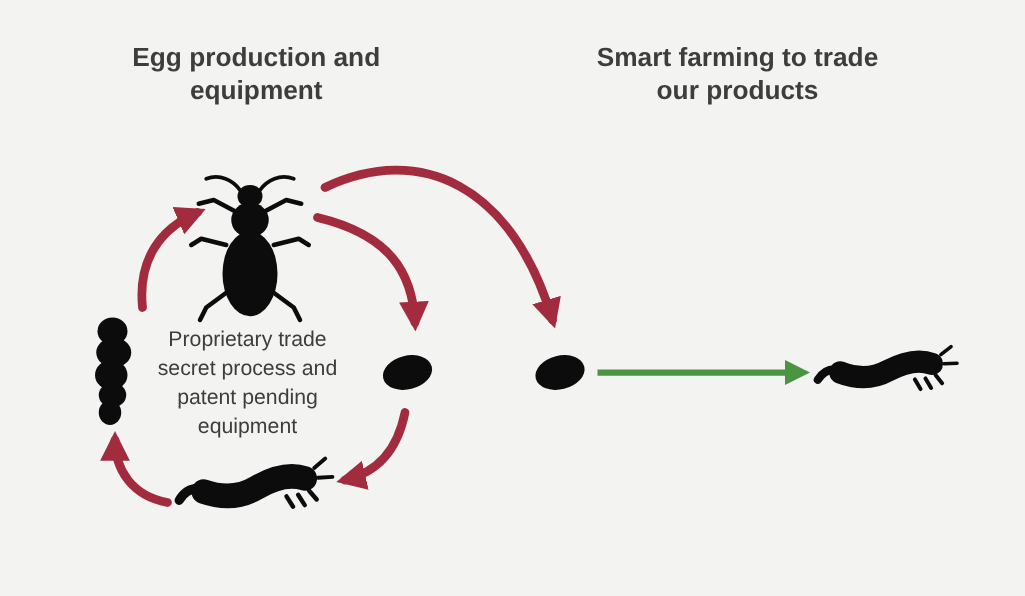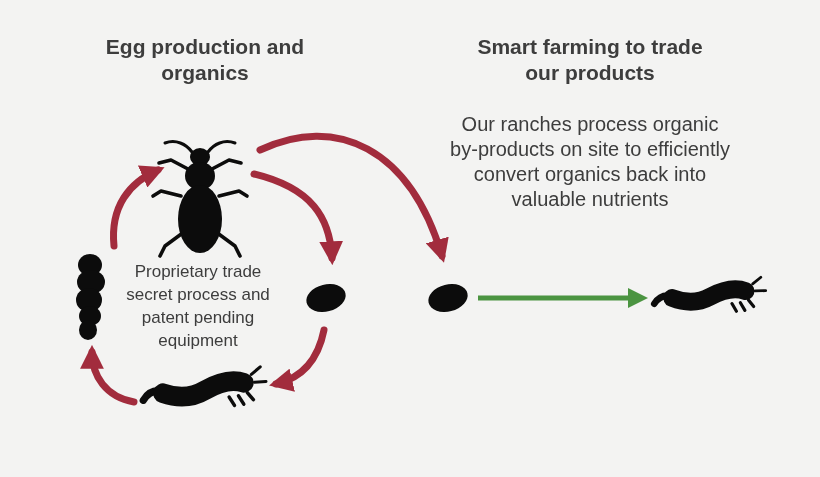--- a/index.html
+++ b/index.html
@@ -38,29 +38,25 @@
   .arrow-green { stroke:var(--arrow-green); fill:none; }
   .head-red    { fill:var(--arrow-red); }
   .head-green  { fill:var(--arrow-green); }
 </style>
 </head>
 <body>
 
 <div class="canvas">
 
   <div class="title" style="left:60px; top:34px; width:290px;">Egg production and
-organics</div>
+equipment</div>
 
   <div class="title" style="left:430px; top:34px; width:320px;">Smart farming to trade
 our products</div>
 
-  <div class="body-text" style="left:408px; top:112px; width:364px;">Our ranches process organic
-by-products on site to efficiently
-convert organics back into
-valuable nutrients</div>
 
   <div class="note" style="left:92px; top:261px; width:212px;text-align:center;">Proprietary trade
 secret process and
 patent pending
 equipment</div>
 
   <svg class="arrows" width="820" height="477" viewBox="0 0 820 477">
     <defs>
       <marker id="ah-red" viewBox="0 0 10 10" refX="7" refY="5" markerWidth="3.4" markerHeight="3.4" orient="auto-start-reverse">
         <path class="head-red" d="M0 0 L10 5 L0 10 Z"></path>

